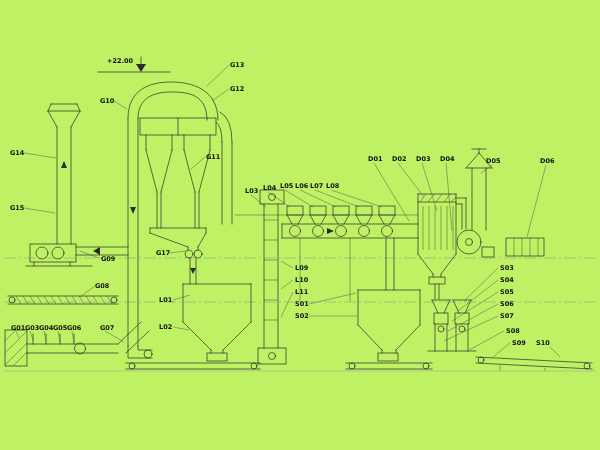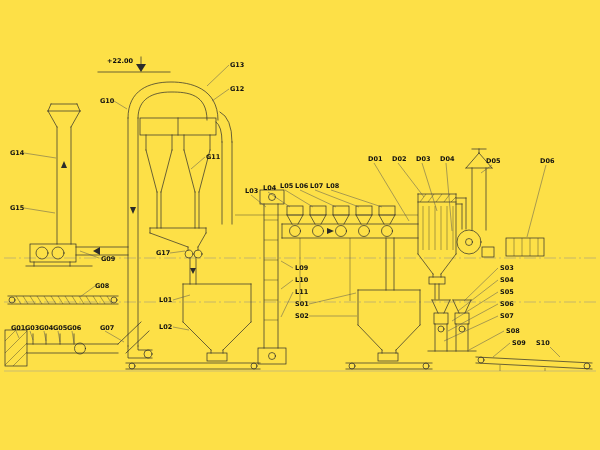--- a/index.html
+++ b/index.html
@@ -1,17 +1,17 @@
 <!DOCTYPE html>
 <html><head>
 <meta charset="utf-8">
 <title>Process Flow Diagram</title>
 <style>
   html,body{margin:0;padding:0;background:#fff}
-  .sheet{position:relative;width:600px;height:450px;background:#fde047;overflow:hidden}
+  .sheet{position:relative;width:600px;height:450px;background:#bef264;overflow:hidden}
   svg{display:block}
   .ln{stroke:#2b2b2b;stroke-width:.7;fill:none;stroke-linecap:square;stroke-linejoin:miter}
   .tn{stroke:#2b2b2b;stroke-width:.4;fill:none}
   .cl{stroke:#8f8f8f;stroke-width:.5;stroke-dasharray:12 3 2 3;fill:none}
   .gr{stroke:#9a9a9a;stroke-width:.5;fill:none}
   .ld{stroke:#555;stroke-width:.5;fill:none}
   .ar{fill:#2b2b2b;stroke:none}
   text{font-family:"DejaVu Sans","Liberation Sans",sans-serif;font-size:6.5px;font-weight:700;fill:#101010}
 </style>
 </head>

